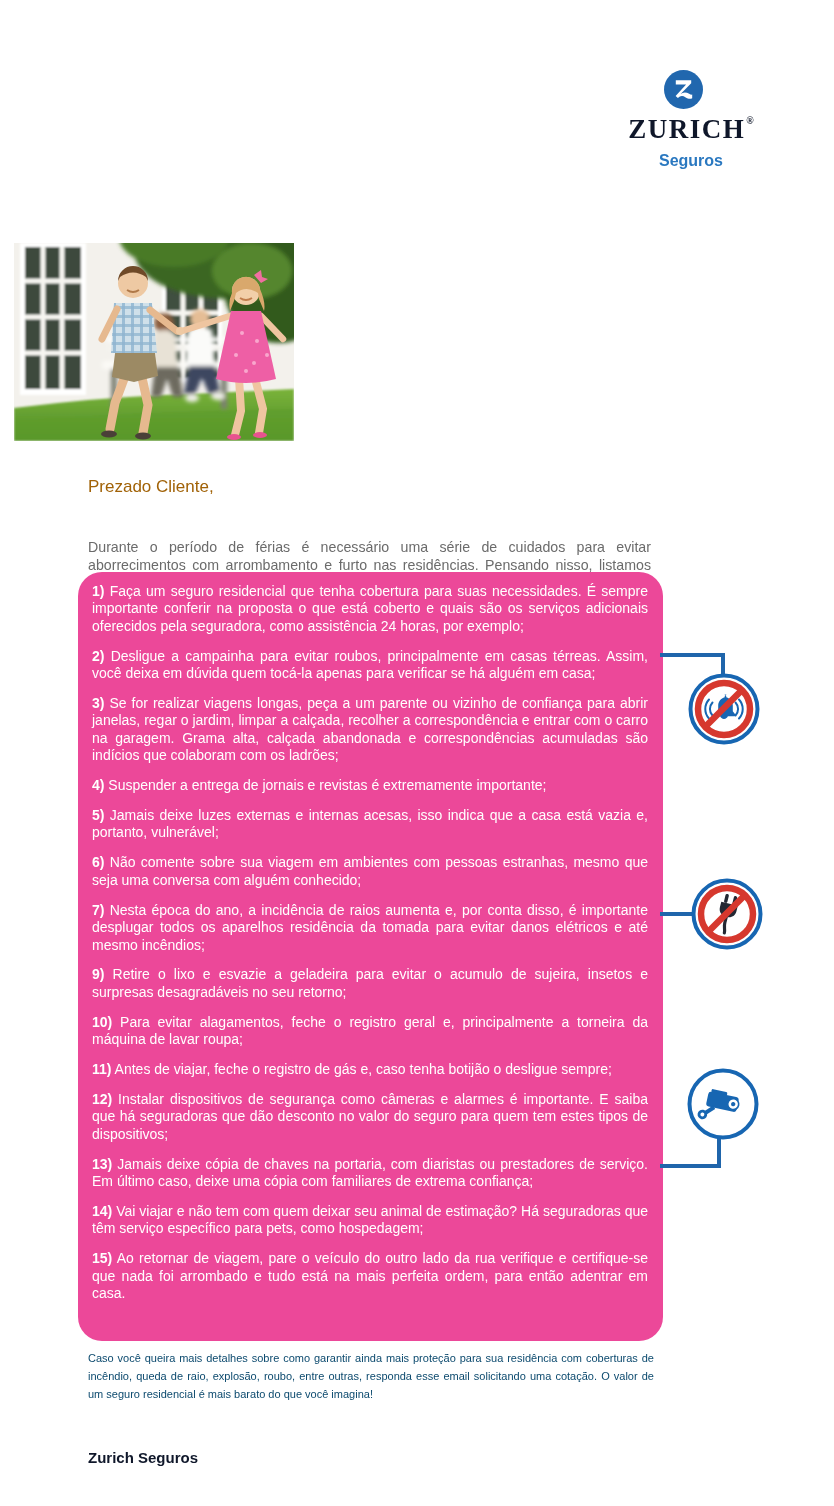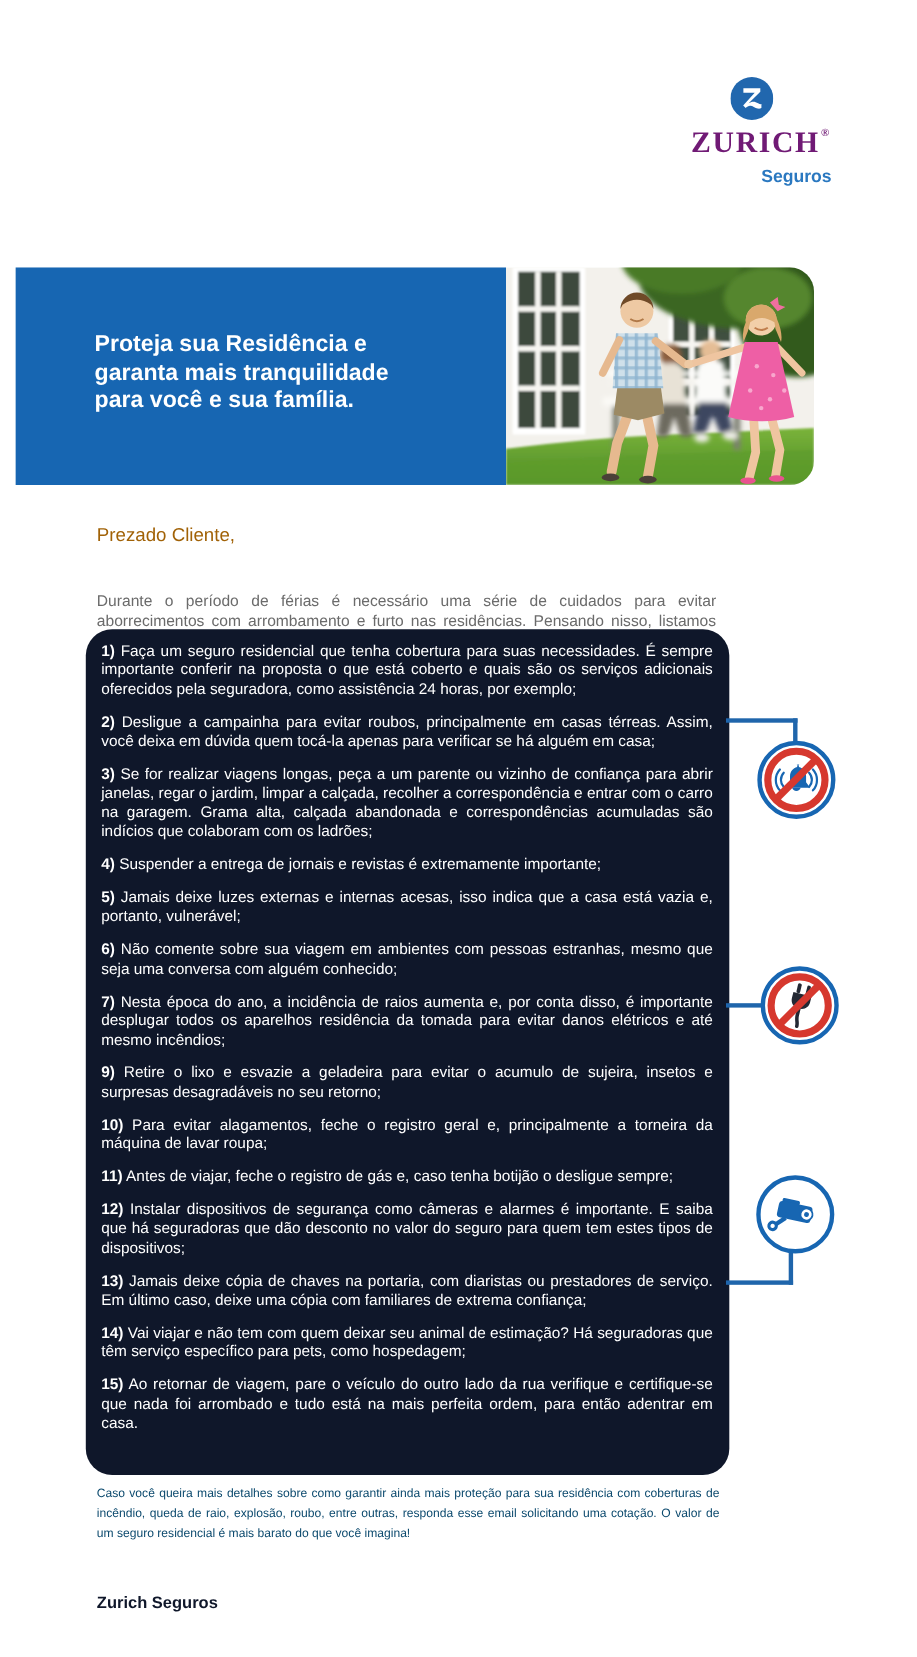--- a/index.html
+++ b/index.html
@@ -5,39 +5,39 @@
   html,body{margin:0;padding:0;}
   body{
     width:834px;height:1506px;position:relative;background:#ffffff;
     font-family:"Liberation Sans", sans-serif;overflow:hidden;
   }
   
   .logo{position:absolute;left:620px;top:68px;width:150px;}
   .roundel{position:absolute;left:44px;top:2px;width:39px;height:39px;}
   .wordmark{position:absolute;left:6px;top:46px;width:130px;text-align:center;
     font-family:"Liberation Serif", serif;font-weight:bold;font-size:27px;
-    letter-spacing:1.5px;color:#701a75;white-space:nowrap;}
+    letter-spacing:1.5px;color:#0f172a;white-space:nowrap;}
   .regmark{font-size:10px;vertical-align:14px;letter-spacing:0;margin-left:1px;}
-  .logo-sub{position:absolute;left:6px;top:84px;width:130px;text-align:right;
+  .logo-sub{position:absolute;left:6px;top:84px;width:130px;text-align:center;
     font-weight:bold;font-size:16px;color:#2a78c0;}
   
   .banner{position:absolute;left:14px;top:243px;width:726px;height:198px;
     display:flex;border-radius:0 22px 22px 0;overflow:hidden;}
   .banner-text{width:446px;height:100%;background:#1766b2;box-sizing:border-box;
     padding:57px 0 0 72px;}
   .headline{color:#ffffff;font-weight:bold;font-size:21px;line-height:25.5px;}
   .banner-photo{width:280px;height:198px;position:relative;flex:none;}
   .banner-photo svg{display:block;}
   
   .salutation{position:absolute;left:88px;top:477px;font-size:17px;color:#a16207;}
   .intro-par{position:absolute;left:88px;top:505px;width:563px;font-size:14.2px;
     line-height:18px;color:#6b6b6b;text-align:justify;margin-top:33px;}
   
   .tips-box{position:absolute;left:78px;top:572px;width:585px;height:769px;
-    background:#0f172a;border-radius:24px;box-sizing:border-box;
+    background:#ec4899;border-radius:24px;box-sizing:border-box;
     padding:11px 15px 6px 14px;overflow:hidden;}
   .tip{color:#ffffff;font-size:14px;line-height:17.4px;text-align:justify;
     margin-bottom:12.5px;}
   .tip b{font-weight:bold;}
   
   .connector{position:absolute;background:#1f65ab;}
   .side-icon{position:absolute;width:72px;height:72px;}
   
   .closing-par{position:absolute;left:88px;top:1349px;width:566px;font-size:11px;
     line-height:18px;color:#0c4a6e;text-align:justify;}
@@ -52,27 +52,20 @@
     <svg width="39" height="39" viewBox="0 0 39 39">
       <circle cx="19.5" cy="19.5" r="19.5" fill="#2167ae"></circle>
       <path fill="#ffffff" d="M11.8 10.2h15.4v3.1L16.6 23.9c1.3-1 2.7-1.5 4.2-1.5 1.5 0 2.9.5 4.4 1.4 1.1.7 2.1 1 3 .8v3.6c-1.1.6-2.3.8-3.5.5-1.1-.2-2.2-.7-3.4-1.5-1.2-.8-2.4-1.2-3.5-1.1-1.3.1-2.6.8-3.9 2l-2.3-2.1 10.5-11.6h-10.3z"></path>
     </svg>
   </div>
   <div class="wordmark"><span>ZURICH</span><span class="regmark">®</span></div>
   <div class="logo-sub">Seguros</div>
 </div>
 
 <div class="banner">
-  <div class="banner-text">
-    <div class="headline">
-      <span>Proteja sua Residência e</span><br>
-      <span>garanta mais tranquilidade</span><br>
-      <span>para você e sua família.</span>
-    </div>
-  </div>
   <div class="banner-photo">
     <svg width="280" height="198" viewBox="0 0 280 198">
       <defs>
         <filter id="b1">
             <feGaussianBlur stdDeviation="1.1"></feGaussianBlur>
           </filter>
         <filter id="b2">
             <feGaussianBlur stdDeviation="2.2"></feGaussianBlur>
           </filter>
         <linearGradient id="grass" x1="0" y1="0" x2="0" y2="1">

